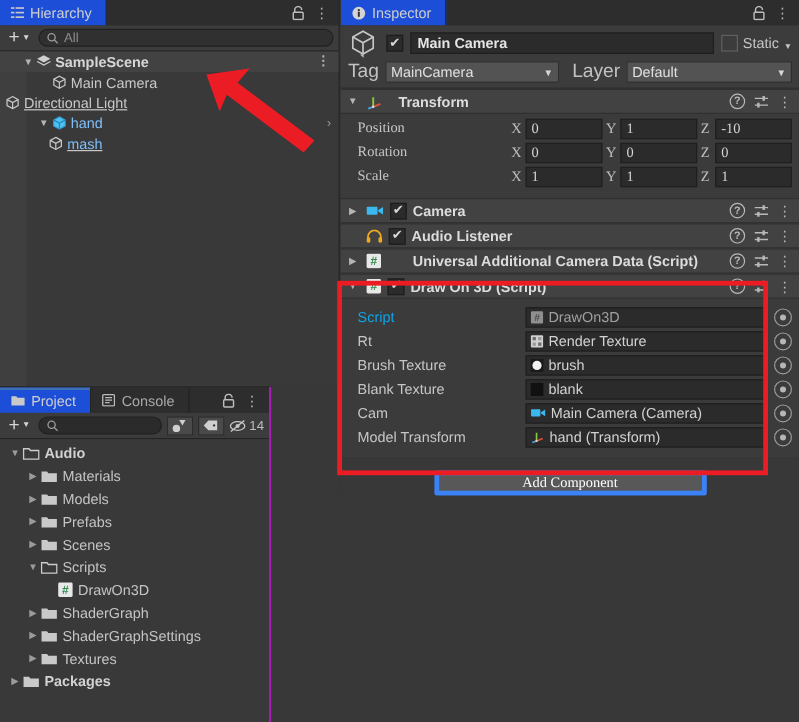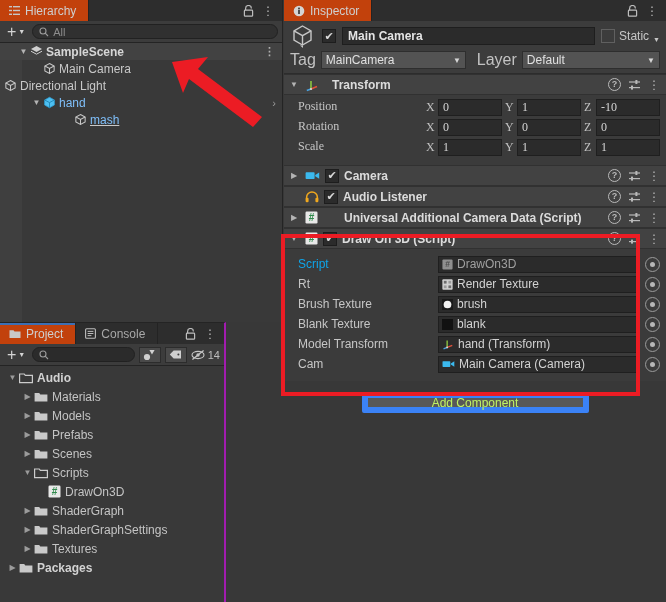--- a/index.html
+++ b/index.html
@@ -15,21 +15,21 @@
 
   
   .panel { background: #383838; position: relative; }
   .tabbar {
     height: 21px; background: #2d2d2d;
     display: flex; align-items: stretch; position: relative;
   }
   .tab {
     display: flex; align-items: center; gap: 5px;
     padding: 0 12px 0 9px; height: 21px;
-    background: #c2410c; color: #cfcfcf; font-size: 12px;
+    background: #1d4ed8; color: #cfcfcf; font-size: 12px;
     border-right: 1px solid #232323;
     position: relative;
   }
   .tab.inactive { background: #2d2d2d; color: #a8a8a8; }
   .tab.underline::after {
     content: ""; position: absolute; left: 0; right: 0; top: 0; height: 2px;
     background: #3d6fb4;
   }
   .tabbar-spacer { flex: 1; background: #2d2d2d; }
   .tabbar-right {
@@ -135,23 +135,23 @@
   .objfield { flex: 1; height: 17px; background: #2b2b2b; border: 1px solid #1f1f1f;
               display: flex; align-items: center; gap: 4px; padding: 0 3px;
               color: #d2d2d2; font-size: 12px; }
   .objfield.dim { color: #a0a0a0; }
   .picker { width: 15px; height: 15px; margin-left: 5px; border-radius: 50%;
             background: #3b3b3b; border: 1.4px solid #9a9a9a; flex: none;
             display: flex; align-items: center; justify-content: center; }
   .picker i { width: 5px; height: 5px; border-radius: 50%; background: #b6b6b6; display: block; }
 
   .addcomp-wrap { display: flex; justify-content: center; padding: 11px 0 0 0; background: #383838; }
-  .addcomp { width: 227px; height: 21px; background: #585858; border: 6px solid #3b82f6;
-             border-radius: 2px; color: #bef264; font-size: 12px;
-             display: flex; align-items: center; justify-content: center; }
+  .addcomp { width: 227px; height: 21px; background: #585858; border: 4px solid #3b82f6;
+             border-radius: 2px; color: #ffffff; font-size: 12px;
+             display: flex; align-items: center; justify-content: center; font-family: Liberation Serif, serif; }
 
   
   .redbox { position: absolute; border: 4px solid #ec1c24; pointer-events: none; }
   #annot-arrow { position: absolute; left: 150px; top: 38px; pointer-events: none; }
 </style>
 </head>
 <body>
 
 <div id="app">
 
@@ -216,21 +216,21 @@
       <div class="hrow" style="padding-left:43px;">
         <span class="ico">
           <svg width="13" height="13" viewBox="0 0 14 14">
             <path d="M7 1.6 L12 4.3 V9.7 L7 12.4 L2 9.7 V4.3 Z" fill="none" stroke="#c8c8c8" stroke-width="1.1"></path>
             <path d="M2 4.3 L7 7 L12 4.3 M7 7 V12.4" fill="none" stroke="#c8c8c8" stroke-width="1.1"></path>
           </svg>
         </span>
         <span class="nm">Main Camera</span>
       </div>
 
-      <div class="hrow" style="">
+      <div class="hrow" style="text-decoration:underline;">
         <span class="ico">
           <svg width="13" height="13" viewBox="0 0 14 14">
             <path d="M7 1.6 L12 4.3 V9.7 L7 12.4 L2 9.7 V4.3 Z" fill="none" stroke="#c8c8c8" stroke-width="1.1"></path>
             <path d="M2 4.3 L7 7 L12 4.3 M7 7 V12.4" fill="none" stroke="#c8c8c8" stroke-width="1.1"></path>
           </svg>
         </span>
         <span class="nm">Directional Light</span>
       </div>
 
       <div class="hrow" style="padding-left:30px;">
@@ -238,21 +238,21 @@
         <span class="ico">
           <svg width="13" height="13" viewBox="0 0 14 14">
             <path d="M7 1.4 L12.2 4.3 V9.7 L7 12.6 L1.8 9.7 V4.3 Z" fill="#4ec0f2" stroke="#2f9fd4" stroke-width="0.9"></path>
             <path d="M1.8 4.3 L7 7.1 L12.2 4.3 M7 7.1 V12.6" fill="none" stroke="#1b7fae" stroke-width="0.9"></path>
           </svg>
         </span>
         <span class="nm blue">hand</span>
         <span class="chev-right">›</span>
       </div>
 
-      <div class="hrow" style="padding-left:74px;text-decoration:underline;">
+      <div class="hrow" style="padding-left:40px;text-decoration:underline;">
         <span class="ico">
           <svg width="13" height="13" viewBox="0 0 14 14">
             <path d="M7 1.6 L12 4.3 V9.7 L7 12.4 L2 9.7 V4.3 Z" fill="none" stroke="#c8c8c8" stroke-width="1.1"></path>
             <path d="M2 4.3 L7 7 L12 4.3 M7 7 V12.4" fill="none" stroke="#c8c8c8" stroke-width="1.1"></path>
           </svg>
         </span>
         <span class="nm blue">mash</span>
       </div>
     </div>
   </div>
@@ -723,52 +723,52 @@
             </svg>
           </span>
           <span>blank</span>
         </span>
         <span class="picker">
             <i></i>
           </span>
       </div>
 
       <div class="prow2">
+        <span class="plabel">Cam</span>
+        <span class="objfield">
+          <span class="ico">
+            <svg width="13" height="10" viewBox="0 0 15 11">
+              <rect x="0.6" y="2.2" width="9" height="6.8" rx="0.8" fill="#3bb9ee"></rect>
+              <path d="M10.2 5 L14.2 2.4 V8.8 L10.2 6.2 Z" fill="#3bb9ee"></path>
+            </svg>
+          </span>
+          <span>Main Camera (Camera)</span>
+        </span>
+        <span class="picker">
+            <i></i>
+          </span>
+      </div>
+
+      <div class="prow2">
         <span class="plabel">Model Transform</span>
         <span class="objfield">
           <span class="ico">
             <svg width="12" height="12" viewBox="0 0 14 14">
               <line x1="6" y1="11" x2="6" y2="3" stroke="#8cc63f" stroke-width="1.6"></line>
               <line x1="6" y1="11" x2="12" y2="8.6" stroke="#e0513a" stroke-width="1.6"></line>
               <line x1="6" y1="11" x2="1.8" y2="12.6" stroke="#4aa3e0" stroke-width="1.6"></line>
               <circle cx="6" cy="11" r="1.1" fill="#d9d9d9"></circle>
             </svg>
           </span>
           <span>hand (Transform)</span>
         </span>
         <span class="picker">
             <i></i>
           </span>
       </div>
-
-      <div class="prow2">
-        <span class="plabel">Cam</span>
-        <span class="objfield">
-          <span class="ico">
-            <svg width="13" height="10" viewBox="0 0 15 11">
-              <rect x="0.6" y="2.2" width="9" height="6.8" rx="0.8" fill="#3bb9ee"></rect>
-              <path d="M10.2 5 L14.2 2.4 V8.8 L10.2 6.2 Z" fill="#3bb9ee"></path>
-            </svg>
-          </span>
-          <span>Main Camera (Camera)</span>
-        </span>
-        <span class="picker">
-            <i></i>
-          </span>
-      </div>
     </div>
 
     <div class="addcomp-wrap">
       <div class="addcomp">Add Component</div>
     </div>
   </div>
 
   <div class="redbox" style="left:281px; top:234px; width:359px; height:162px;"></div>
 
   <svg id="annot-arrow" width="132" height="92" viewBox="0 0 132 92">

